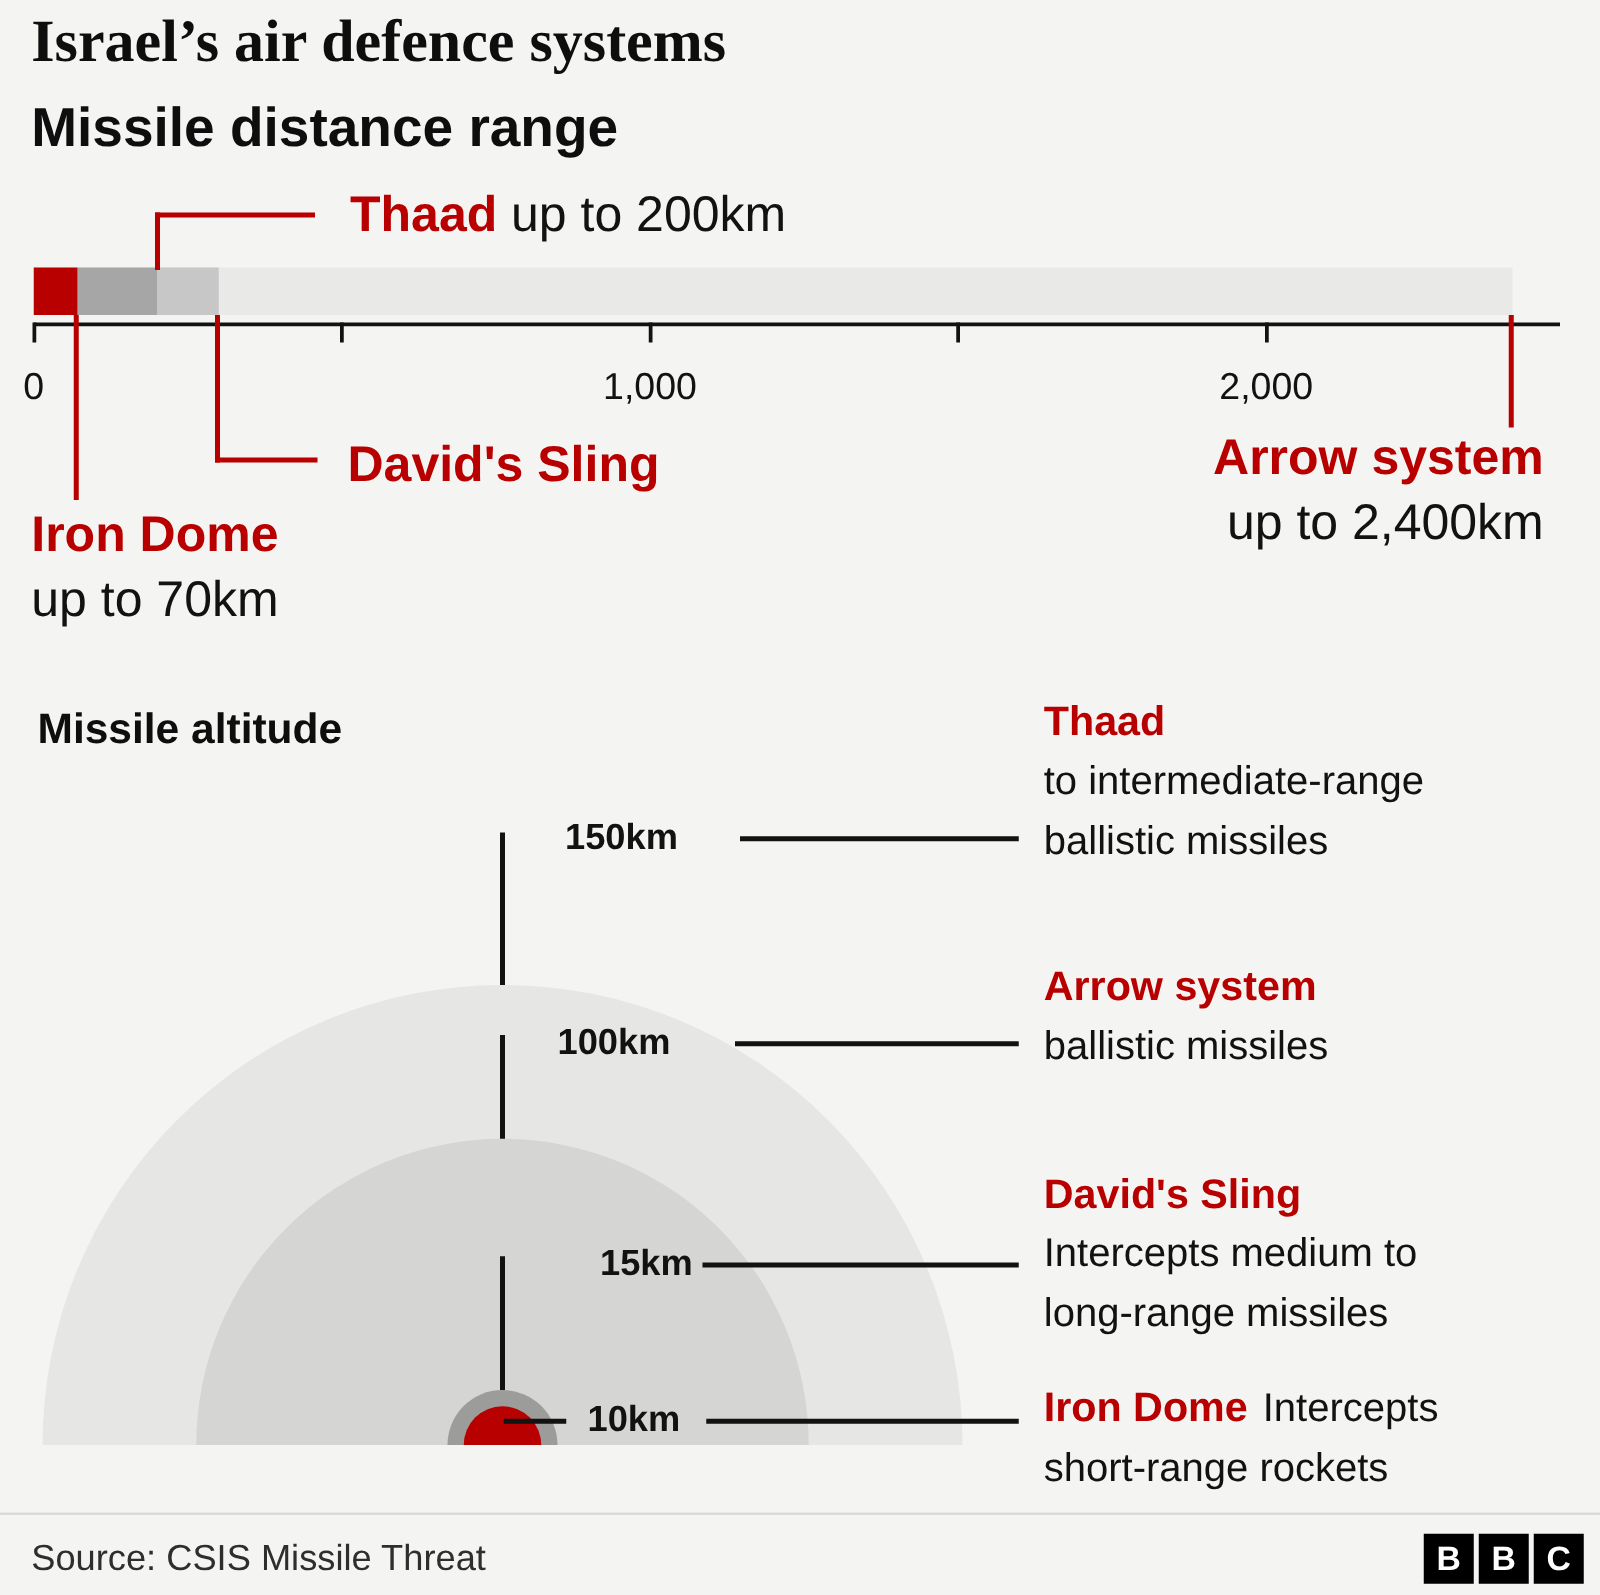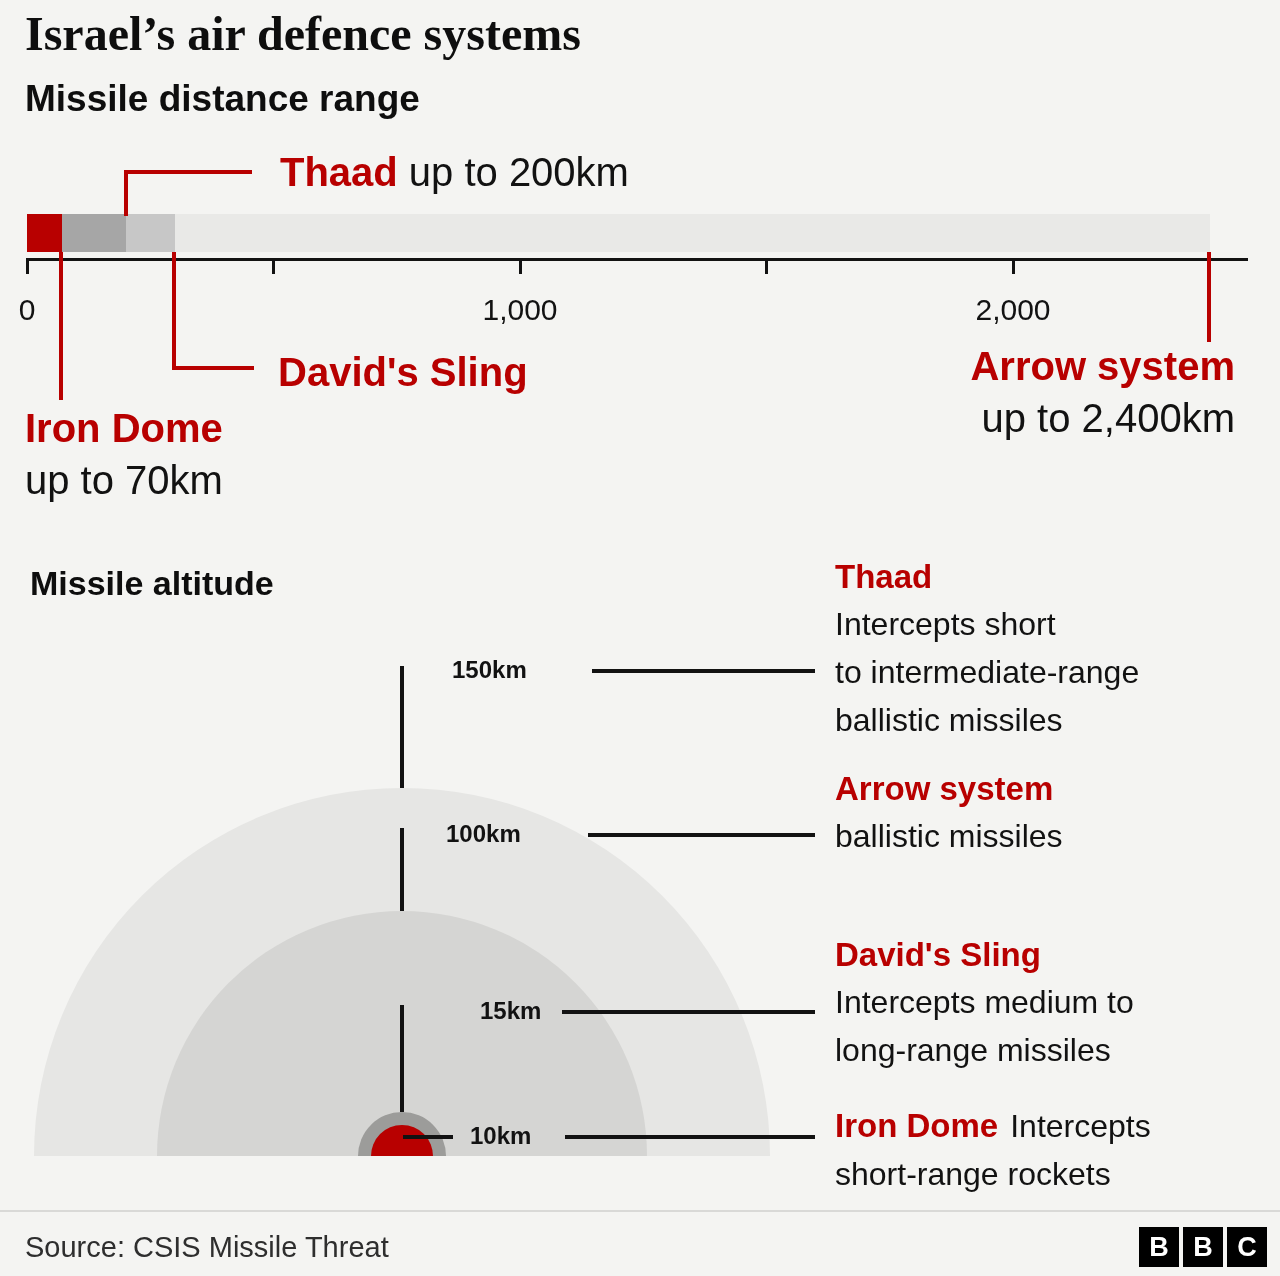--- a/index.html
+++ b/index.html
@@ -13,42 +13,42 @@
     background:var(--background);
     font-family:"Liberation Sans","DejaVu Sans",sans-serif;
     color:var(--ink);
   }
   #page{position:absolute;inset:0;}
   .title{
     position:absolute;left:25px;top:6px;
     font-family:"Liberation Serif","DejaVu Serif",serif;
     font-weight:700;font-size:48px;color:#0e0e0e;
   }
-  .subtitle{position:absolute;left:25px;top:78px;font-size:37px;font-weight:700;color:#0e0e0e;}
+  .subtitle{position:absolute;left:25px;top:78px;font-size:44px;font-weight:700;color:#0e0e0e;}
   .alt-heading{position:absolute;left:30px;top:564px;font-size:34px;font-weight:700;color:#0e0e0e;}
 
   .bar-track{position:absolute;left:27px;top:214px;width:1183px;height:38px;background:var(--track);}
   .seg{position:absolute;top:0;height:38px;}
   .axis{position:absolute;left:27px;top:258px;width:1221px;height:3px;background:var(--ink);}
   .tick{position:absolute;top:258px;width:3px;height:16px;background:var(--ink);}
   .tick-label{position:absolute;top:293px;transform:translateX(-50%);font-size:30px;color:var(--ink);}
 
   .vline{position:absolute;width:4px;}
   .hline{position:absolute;height:4px;}
   .red-line{background:var(--red);}
   .blk{background:var(--ink);}
 
   .callout{position:absolute;font-size:40px;line-height:52px;color:var(--ink);}
   .callout .sys{color:var(--red);font-weight:700;}
   .callout .range{color:var(--ink);}
   .callout .range.inline{margin-left:11px;}
   .callout.right{text-align:right;}
 
   .semi{position:absolute;border-radius:50% 50% 0 0 / 100% 100% 0 0;}
-  .alt-label{position:absolute;font-size:24px;font-weight:700;color:var(--ink);line-height:40px;}
+  .alt-label{position:absolute;font-size:29px;font-weight:700;color:var(--ink);line-height:40px;}
 
   .sys-block{position:absolute;left:835px;width:440px;}
   .sys-name{color:var(--red);font-weight:700;font-size:33px;line-height:46px;}
   .sys-desc{font-size:32px;line-height:48px;color:var(--ink);}
   .sys-desc .sys-name.inline{display:inline;}
   .after-name{margin-left:12px;}
 
   .divider{position:absolute;left:0;top:1210px;width:1280px;height:2px;background:#d9d9d7;}
   .source{position:absolute;left:25px;top:1231px;font-size:29px;color:#2e2e2e;}
   .bbc-logo{position:absolute;left:1139px;top:1227px;display:flex;gap:4px;}
@@ -128,21 +128,20 @@
     <div class="alt-label" style="left:480px;top:991px;">15km</div>
     <div class="hline blk" style="left:562px;top:1010px;width:253px;"></div>
 
     <div class="hline blk" style="left:403px;top:1135px;width:50px;"></div>
     <div class="alt-label" style="left:470px;top:1116px;">10km</div>
     <div class="hline blk" style="left:565px;top:1135px;width:250px;"></div>
 
     <div class="sys-block" style="top:554px;">
       <div class="sys-name">Thaad</div>
       <div class="sys-desc">
-        <div>Intercepts short</div>
         <div>to intermediate-range</div>
         <div>ballistic missiles</div>
       </div>
     </div>
 
     <div class="sys-block" style="top:766px;">
       <div class="sys-name">Arrow system</div>
       <div class="sys-desc">
         <div>ballistic missiles</div>
       </div>

